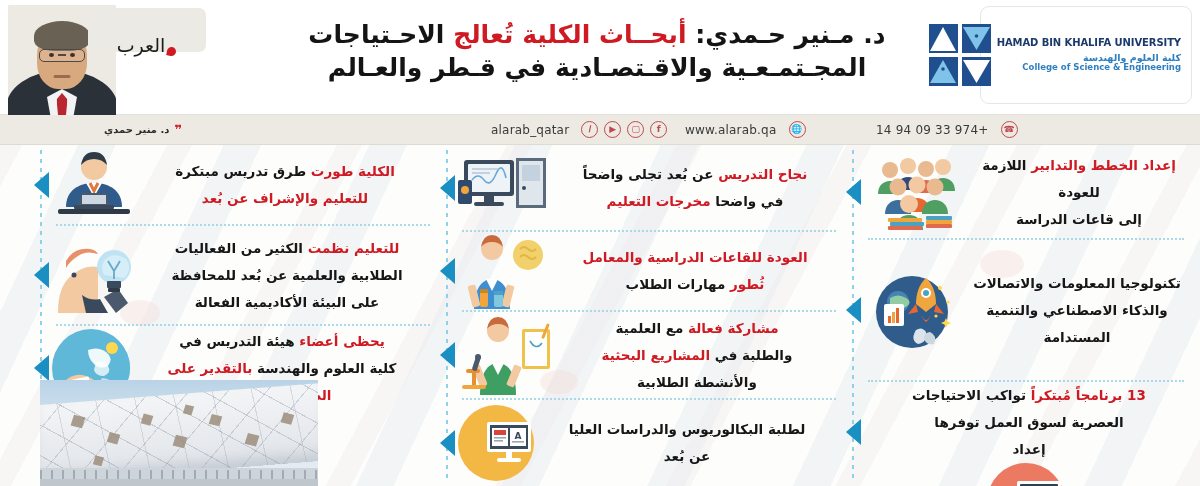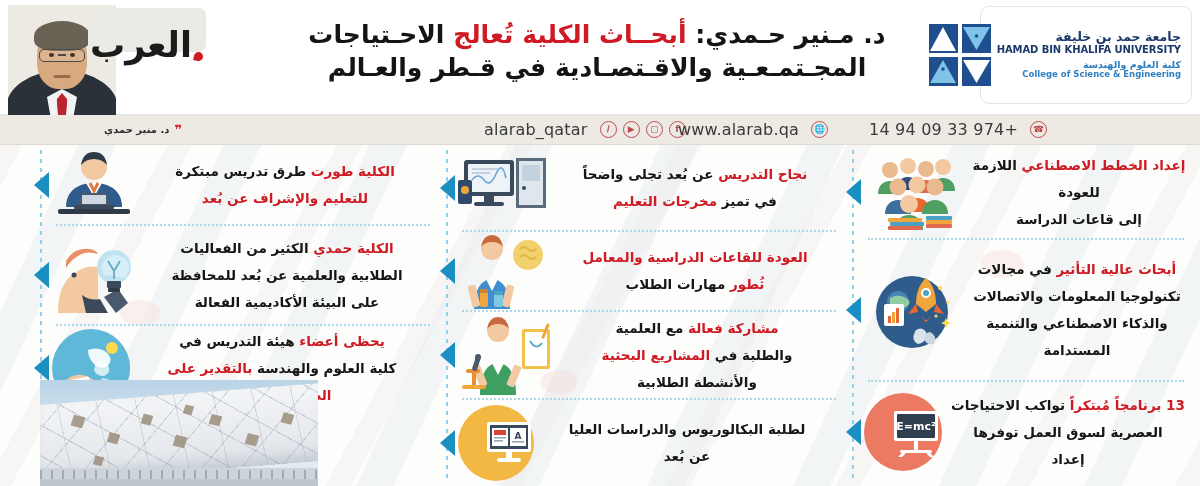--- a/index.html
+++ b/index.html
@@ -72,21 +72,21 @@
   .pt-eye.r { left:calc(50% + 8px); }
   .pt-mouth { position:absolute; top:70px; left:50%; transform:translateX(-50%);
     width:17px; height:3px; background:#9d6a4e; border-radius:3px; }
 
   .logo-box {
     position:absolute; top:8px; left:88px;
     width:118px; height:44px; background:#eceae4; border-radius:7px;
     display:flex; align-items:center; justify-content:center;
   }
   .logo-text {
-    font-size:35px; font-weight:bold; color:#1b1b1b; letter-spacing:-0.5px;
+    font-size:19px; font-weight:normal; color:#1b1b1b; letter-spacing:-0.5px;
     line-height:1;
     margin-top:30px;
   }
   .logo-comma {
     display:inline-block; width:9px; height:9px; background:#cf1a23;
     border-radius:50% 50% 50% 0; transform:rotate(12deg); margin:0 1px 0 2px;
     position:relative; top:4px;
   }
 
   .title-block {
@@ -120,21 +120,21 @@
     position:absolute; right:auto; left:104px; display:flex; align-items:center; gap:5px;
     font-size:10px; font-weight:bold; color:#2b2b2b;
   }
   .quote-mark { color:#cf1a23; font-size:13px; font-weight:bold; line-height:1; }
   .soc-group { position:absolute; left:484px; display:flex; align-items:center; gap:6px; }
   .soc-ico {
     width:17px; height:17px; border:1.3px solid #c0484d; border-radius:50%;
     display:flex; align-items:center; justify-content:center;
     font-size:9px; color:#c0484d; font-weight:bold; line-height:1;
   }
-  .soc-label { font-size:16px; color:#3a3a3a; margin-right:0; margin-left:0; padding-right:6px; letter-spacing:0.2px; }
+  .soc-label { font-size:12px; color:#3a3a3a; margin-right:0; margin-left:7px; padding-right:6px; letter-spacing:0.2px; }
   .web-group { position:absolute; left:678px; display:flex; align-items:center; gap:6px; }
   .phone-group { position:absolute; left:869px; display:flex; align-items:center; gap:6px; }
 
   
   .columns { position:absolute; top:146px; left:0; width:1200px; height:340px; z-index:2; display:flex; }
   .col { position:relative; height:340px; }
   .col-right { width:360px; }
   .col-mid   { width:420px; }
   .col-left  { width:420px;margin-left:40px; }
 
@@ -223,21 +223,20 @@
       <div class="title-line">
         <span>د. مـنير حـمدي:</span>
         <span class="hl-red">أبحــاث الكلية تُعالج</span>
         <span>الاحـتياجات</span>
       </div>
       <div class="title-line">المجـتمـعـية والاقـتصـادية في قـطر والعـالم</div>
     </div>
 
     <div class="hbku">
       <div class="hbku-txt">
-        <div class="hb-ar1">جامعة حمد بن خليفة</div>
         <div class="hb-en1">HAMAD BIN KHALIFA UNIVERSITY</div>
         <div class="hb-ar2">كلية العلوم والهندسة</div>
         <div class="hb-en2">College of Science &amp; Engineering</div>
       </div>
       <svg class="hbku-mark" viewBox="0 0 62 62">
         <rect x="0" y="0" width="29" height="29" fill="#1f4f8f"></rect>
         <polygon points="1,27 14,3 27,27" fill="#ffffff"></polygon>
         <rect x="33" y="0" width="29" height="29" fill="#1f4f8f"></rect>
         <polygon points="34,3 61,3 47.5,26" fill="#7fc4e8"></polygon>
         <rect x="0" y="33" width="29" height="29" fill="#1f4f8f"></rect>
@@ -276,21 +275,21 @@
   </div>
 
   <div class="columns">
 
     <div class="col col-right">
       <div class="vsep" style="left:0;"></div>
 
       <div class="item" style="height:92px;">
         <div class="arrow" style="left:-6px;"></div>
         <div class="item-txt" style="padding-left:6px;">
-          <div><span class="hl-red">إعداد الخطط الاصطناعي</span><span> اللازمة للعودة</span></div>
+          <div><span class="hl-red">إعداد الخطط والتدابير</span><span> اللازمة للعودة</span></div>
           <div><span>إلى قاعات الدراسة</span></div>
         </div>
         <div class="item-icon">
           <svg width="100" height="76" viewBox="0 0 100 76">
             <g>
               <circle cx="26" cy="16" r="8" fill="#e9b98f"></circle>
                 <path d="M14 40c0-8 5-13 12-13s12 5 12 13z" fill="#4f9e62"></path>
               <circle cx="44" cy="12" r="8" fill="#f2c9a0"></circle>
                 <path d="M32 36c0-8 5-13 12-13s12 5 12 13z" fill="#2f4a7c"></path>
               <circle cx="62" cy="15" r="8" fill="#e9b98f"></circle>
@@ -313,21 +312,20 @@
               <rect x="62" y="70" width="26" height="4" rx="1" fill="#e06a4e"></rect>
             </g>
           </svg>
         </div>
       </div>
       <div class="hsep"></div>
 
       <div class="item" style="height:140px;">
         <div class="arrow" style="left:-6px;"></div>
         <div class="item-txt" style="padding-left:6px;">
-          <div><span class="hl-red">أبحاث عالية التأثير</span><span> في مجالات</span></div>
           <div><span>تكنولوجيا المعلومات والاتصالات</span></div>
           <div><span>والذكاء الاصطناعي والتنمية</span></div>
           <div><span>المستدامة</span></div>
         </div>
         <div class="item-icon">
           <svg width="96" height="84" viewBox="0 0 96 84">
             <circle cx="48" cy="44" r="36" fill="#2f5c8a"></circle>
             <path d="M16 52a36 36 0 0 1 64-22 36 36 0 0 0-64 22z" fill="#3f7bb0" opacity="0.5"></path>
             <circle cx="34" cy="34" r="11" fill="#4c8fc0" opacity="0.8"></circle>
             <path d="M26 30q8-5 16 0t-2 10q-8 2-14-4z" fill="#9fd8a0" opacity="0.85"></path>
@@ -347,21 +345,21 @@
             <path d="M66 64q8 4 4 12-8 2-10-6 1-6 6-6z" fill="#ccd8e0"></path>
             <circle cx="76" cy="20" r="2" fill="#ffd84d"></circle>
             <circle cx="84" cy="34" r="1.6" fill="#ffd84d"></circle>
             <circle cx="72" cy="48" r="1.6" fill="#ffd84d"></circle>
             <path d="M82 50l1.6 3.4L87 55l-3.4 1.6L82 60l-1.6-3.4L77 55l3.4-1.6z" fill="#ffd84d"></path>
           </svg>
         </div>
       </div>
       <div class="hsep"></div>
 
-      <div class="item" style="height:100px;">
+      <div class="item" style="height:100px;flex-direction:column;">
         <div class="arrow" style="left:-6px;"></div>
         <div class="item-txt" style="padding-left:6px;">
           <div><span class="hl-red">13 برنامجاً مُبتكراً</span><span> تواكب الاحتياجات</span></div>
           <div><span>العصرية لسوق العمل توفرها</span></div>
           <div><span>إعداد</span></div>
         </div>
         <div class="item-icon">
           <div class="circ" style="width:78px;height:78px;background:#ec7a62;">
             <svg width="52" height="50" viewBox="0 0 52 50">
               <rect x="4" y="4" width="44" height="30" rx="2" fill="#ffffff"></rect>
@@ -376,21 +374,21 @@
       </div>
     </div>
 
     <div class="col col-mid">
       <div class="vsep" style="left:0;"></div>
 
       <div class="item" style="height:84px;">
         <div class="arrow" style="left:-6px;"></div>
         <div class="item-txt">
           <div><span class="hl-red">نجاح التدريس</span><span> عن بُعد تجلى واضحاً</span></div>
-          <div><span>في تميز </span><span class="hl-red">مخرجات التعليم</span></div>
+          <div><span>في واضحا </span><span class="hl-red">مخرجات التعليم</span></div>
         </div>
         <div class="item-icon">
           <svg width="92" height="64" viewBox="0 0 92 64">
             <rect x="6" y="4" width="50" height="36" rx="3" fill="#3a4a5c"></rect>
             <rect x="10" y="8" width="42" height="28" rx="1" fill="#eef3f7"></rect>
             <path d="M14 24q6-8 12 0t12-6 10 4" stroke="#6aa9d8" stroke-width="1.6" fill="none"></path>
             <rect x="14" y="12" width="26" height="2" fill="#c3d2de"></rect>
             <rect x="14" y="16" width="18" height="2" fill="#c3d2de"></rect>
             <rect x="26" y="40" width="10" height="6" fill="#3a4a5c"></rect>
             <rect x="16" y="46" width="30" height="4" rx="2" fill="#3a4a5c"></rect>
@@ -508,21 +506,21 @@
             <rect x="30" y="44" width="24" height="9" fill="#cdd8e2"></rect>
             <rect x="6" y="58" width="72" height="5" rx="2" fill="#2e3a46"></rect>
           </svg>
         </div>
       </div>
       <div class="hsep"></div>
 
       <div class="item" style="height:98px;">
         <div class="arrow" style="left:-6px;"></div>
         <div class="item-txt">
-          <div><span class="hl-red">الكلية حمدي</span><span> الكثير من الفعاليات</span></div>
+          <div><span class="hl-red">للتعليم نظمت</span><span> الكثير من الفعاليات</span></div>
           <div><span>الطلابية والعلمية عن بُعد للمحافظة</span></div>
           <div><span>على البيئة الأكاديمية الفعالة</span></div>
         </div>
         <div class="item-icon">
           <svg width="88" height="76" viewBox="0 0 88 76">
             <path d="M6 76c0-18 4-30 14-38 8-7 18-10 26-8v46z" fill="#f2c9a0"></path>
             <path d="M14 24q8-14 24-12 6 1 8 5-12-4-20 2-8 5-12 12z" fill="#e8906a"></path>
             <path d="M30 58q8 6 18 4l8 14H34z" fill="#3a4a5c"></path>
             <path d="M52 60l14-8 10 14-12 10z" fill="#4a5a6c"></path>
             <circle cx="62" cy="30" r="17" fill="#bfe3f2"></circle>

